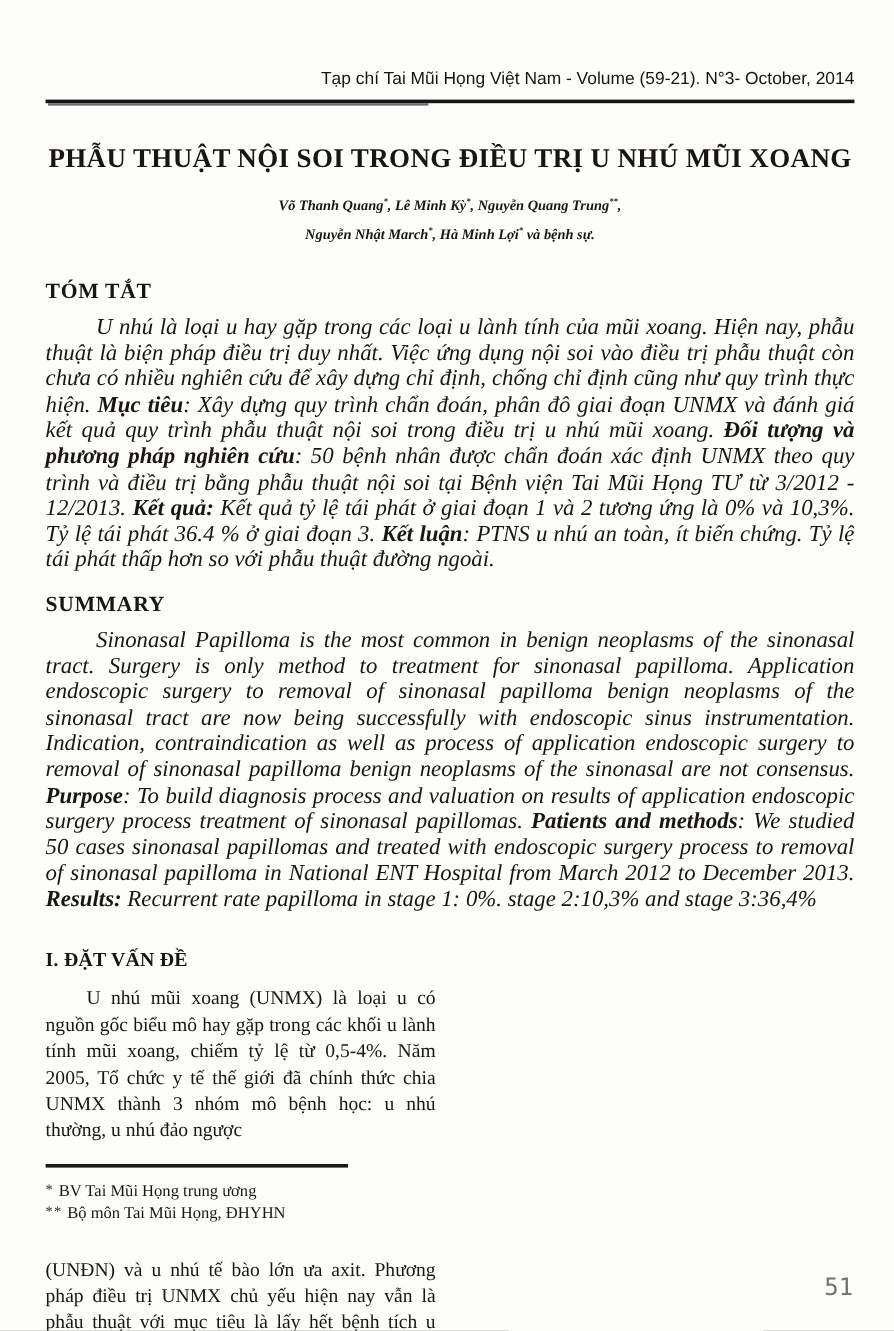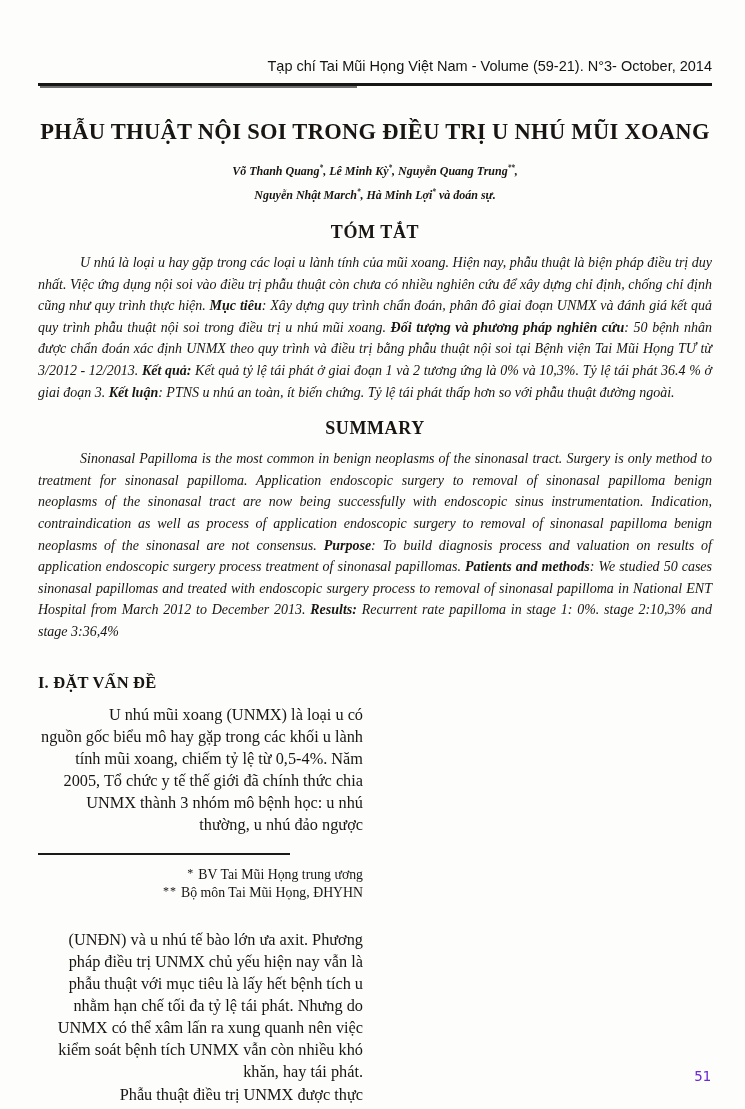--- a/index.html
+++ b/index.html
@@ -43,77 +43,77 @@
     font-style:italic;
     font-size:12px;
     line-height:24px;
     margin-top:9px;
   }
   .rt-sup { vertical-align:super; font-size:0.6em; line-height:0; }
   .rt-b { font-weight:bold; }
 
   
   .abs-heading {
-    text-align:center;
+    text-align:left;
     font-weight:bold;
     font-size:18px;
     letter-spacing:0.6px;
-    margin:15px 0 0;
+    margin:25px 0 0;
   }
   .abs-heading.summary { margin-top:15px; }
   .abs-text {
     margin:9px 0 0;
     text-align:justify;
     font-style:italic;
-    font-size:14px;
+    font-size:19px;
     line-height:21.6px;
     text-indent:42px;
   }
 
   
   .two-col { display:flex; gap:28px; margin-top:26px;flex-direction:column; }
   .col { width:325px; text-align:justify; font-size:16.3px; line-height:22px; }
   .section-heading { font-size:16.5px; font-weight:bold; margin:3px 0 10px; letter-spacing:0.2px; }
-  .col p { margin:0; text-indent:34px;text-align:right; }
+  .col p { margin:0; text-indent:34px; }
   .col-right p.cont { text-indent:0; }
   .col-right p + p { margin-top:1px; text-indent:34px; }
 
   
   .footnote-block { margin-top:17px; font-size:13.8px; line-height:17px; }
   .fn-rule { width:252px; height:2.4px; background:#1a1a1a; margin-bottom:10px; }
   .fn-item { margin:0 0 10px; text-indent:0 !important; text-align:left; }
   .fn-marker { font-size:12px; vertical-align:2px; letter-spacing:1px; margin-right:4px; }
 
   
   .page-number {
     position:absolute;
     right:34px; bottom:25px;
     font-family:"DejaVu Sans Mono", monospace;
-    font-size:14px;
-    color:#6d28d9;
+    font-size:20px;
+    color:#737373;
   }
 </style>
 </head>
 <body>
 
 <div class="page">
 
   <div class="journal-header">Tạp chí Tai Mũi Họng Việt Nam - Volume (59-21). N°3- October, 2014</div>
   <div class="header-rule">
     <div class="rule-main"></div>
     <div class="rule-ghost"></div>
   </div>
 
   <h1 class="article-title">
     <span style="display:block">PHẪU THUẬT NỘI SOI TRONG ĐIỀU TRỊ U NHÚ MŨI XOANG</span>
   </h1>
 
   <div class="authors">
     <span style="display:block"><span>Võ Thanh Quang</span><span class="rt-sup">*</span><span>, Lê Minh Kỳ</span><span class="rt-sup">*</span><span>, Nguyễn Quang Trung</span><span class="rt-sup">**</span><span>,</span></span>
-    <span style="display:block"><span>Nguyễn Nhật March</span><span class="rt-sup">*</span><span>, Hà Minh Lợi</span><span class="rt-sup">*</span><span> và đoán sự.</span></span>
+    <span style="display:block"><span>Nguyễn Nhật March</span><span class="rt-sup">*</span><span>, Hà Minh Lợi</span><span class="rt-sup">*</span><span> và bệnh sự.</span></span>
   </div>
 
   <h2 class="abs-heading">TÓM TẮT</h2>
   <p class="abs-text"><span>U nhú là loại u hay gặp trong các loại u lành tính của mũi xoang. Hiện nay, phẫu thuật là biện pháp điều trị duy nhất. Việc ứng dụng nội soi vào điều trị phẫu thuật còn chưa có nhiều nghiên cứu để xây dựng chỉ định, chống chỉ định cũng như quy trình thực hiện. </span><span class="rt-b">Mục tiêu</span><span>: Xây dựng quy trình chẩn đoán, phân đô giai đoạn UNMX và đánh giá kết quả quy trình phẫu thuật nội soi trong điều trị u nhú mũi xoang. </span><span class="rt-b">Đối tượng và phương pháp nghiên cứu</span><span>: 50 bệnh nhân được chẩn đoán xác định UNMX theo quy trình và điều trị bằng phẫu thuật nội soi tại Bệnh viện Tai Mũi Họng TƯ từ 3/2012 - 12/2013. </span><span class="rt-b">Kết quả:</span><span> Kết quả tỷ lệ tái phát ở giai đoạn 1 và 2 tương ứng là 0% và 10,3%. Tỷ lệ tái phát 36.4 % ở giai đoạn 3. </span><span class="rt-b">Kết luận</span><span>: PTNS u nhú an toàn, ít biến chứng. Tỷ lệ tái phát thấp hơn so với phẫu thuật đường ngoài.</span></p>
 
   <h2 class="abs-heading summary">SUMMARY</h2>
   <p class="abs-text"><span>Sinonasal Papilloma is the most common in benign neoplasms of the sinonasal tract. Surgery is only method to treatment for sinonasal papilloma. Application endoscopic surgery to removal of sinonasal papilloma benign neoplasms of the sinonasal tract are now being successfully with endoscopic sinus instrumentation. Indication, contraindication as well as process of application endoscopic surgery to removal of sinonasal papilloma benign neoplasms of the sinonasal are not consensus. </span><span class="rt-b">Purpose</span><span>: To build diagnosis process and valuation on results of application endoscopic surgery process treatment of sinonasal papillomas. </span><span class="rt-b">Patients and methods</span><span>: We studied 50 cases sinonasal papillomas and treated with endoscopic surgery process to removal of sinonasal papilloma in National ENT Hospital from March 2012 to December 2013. </span><span class="rt-b">Results:</span><span> Recurrent rate papilloma in stage 1: 0%. stage 2:10,3% and stage 3:36,4%</span></p>
 
   <div class="two-col">
 

